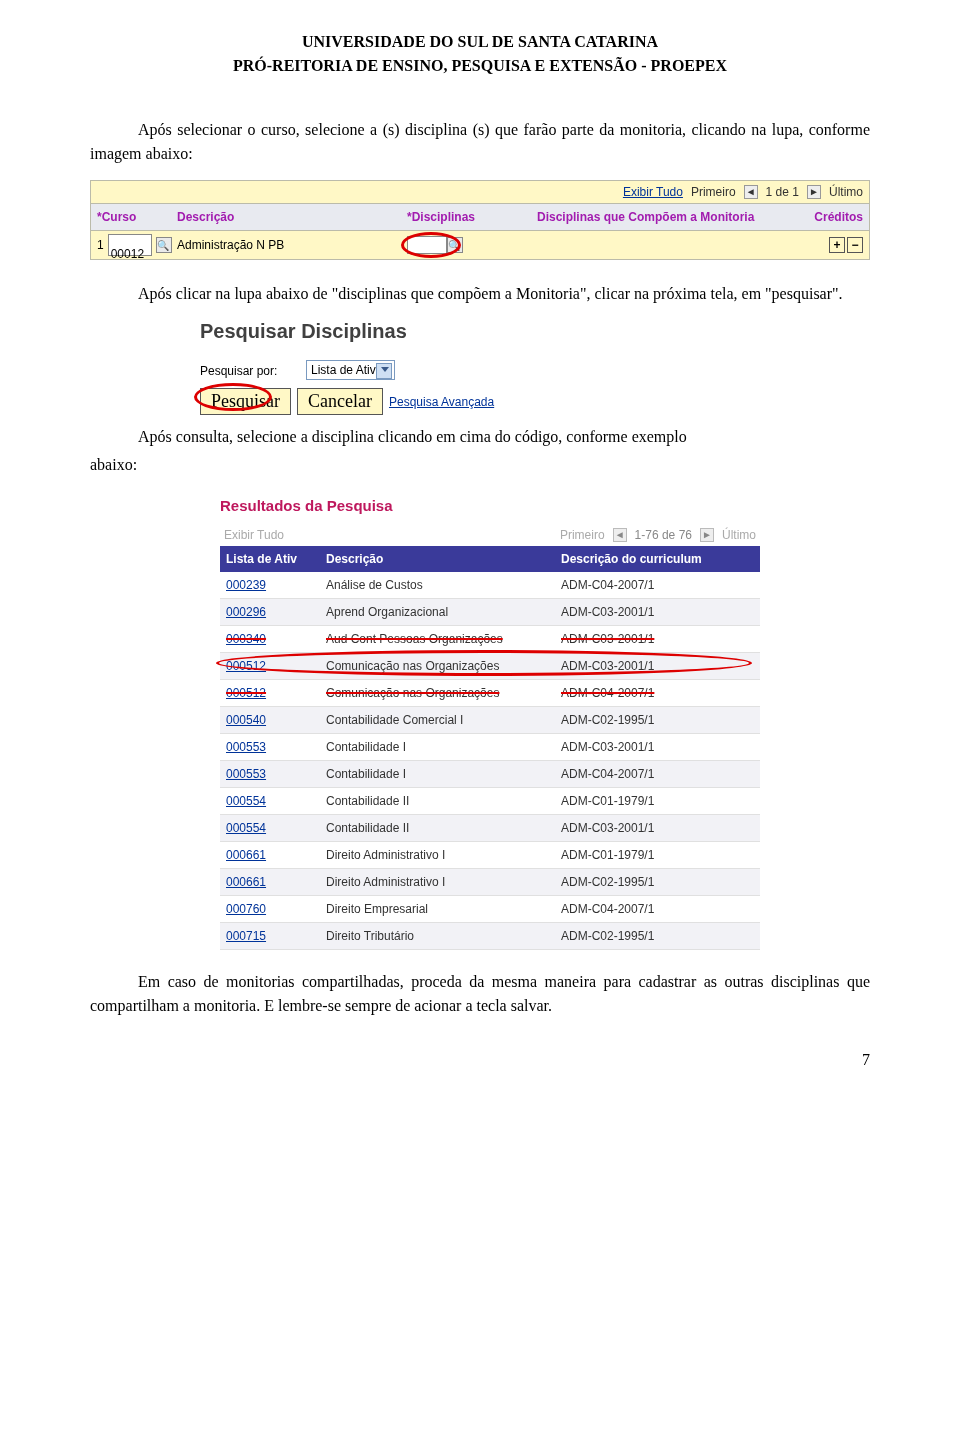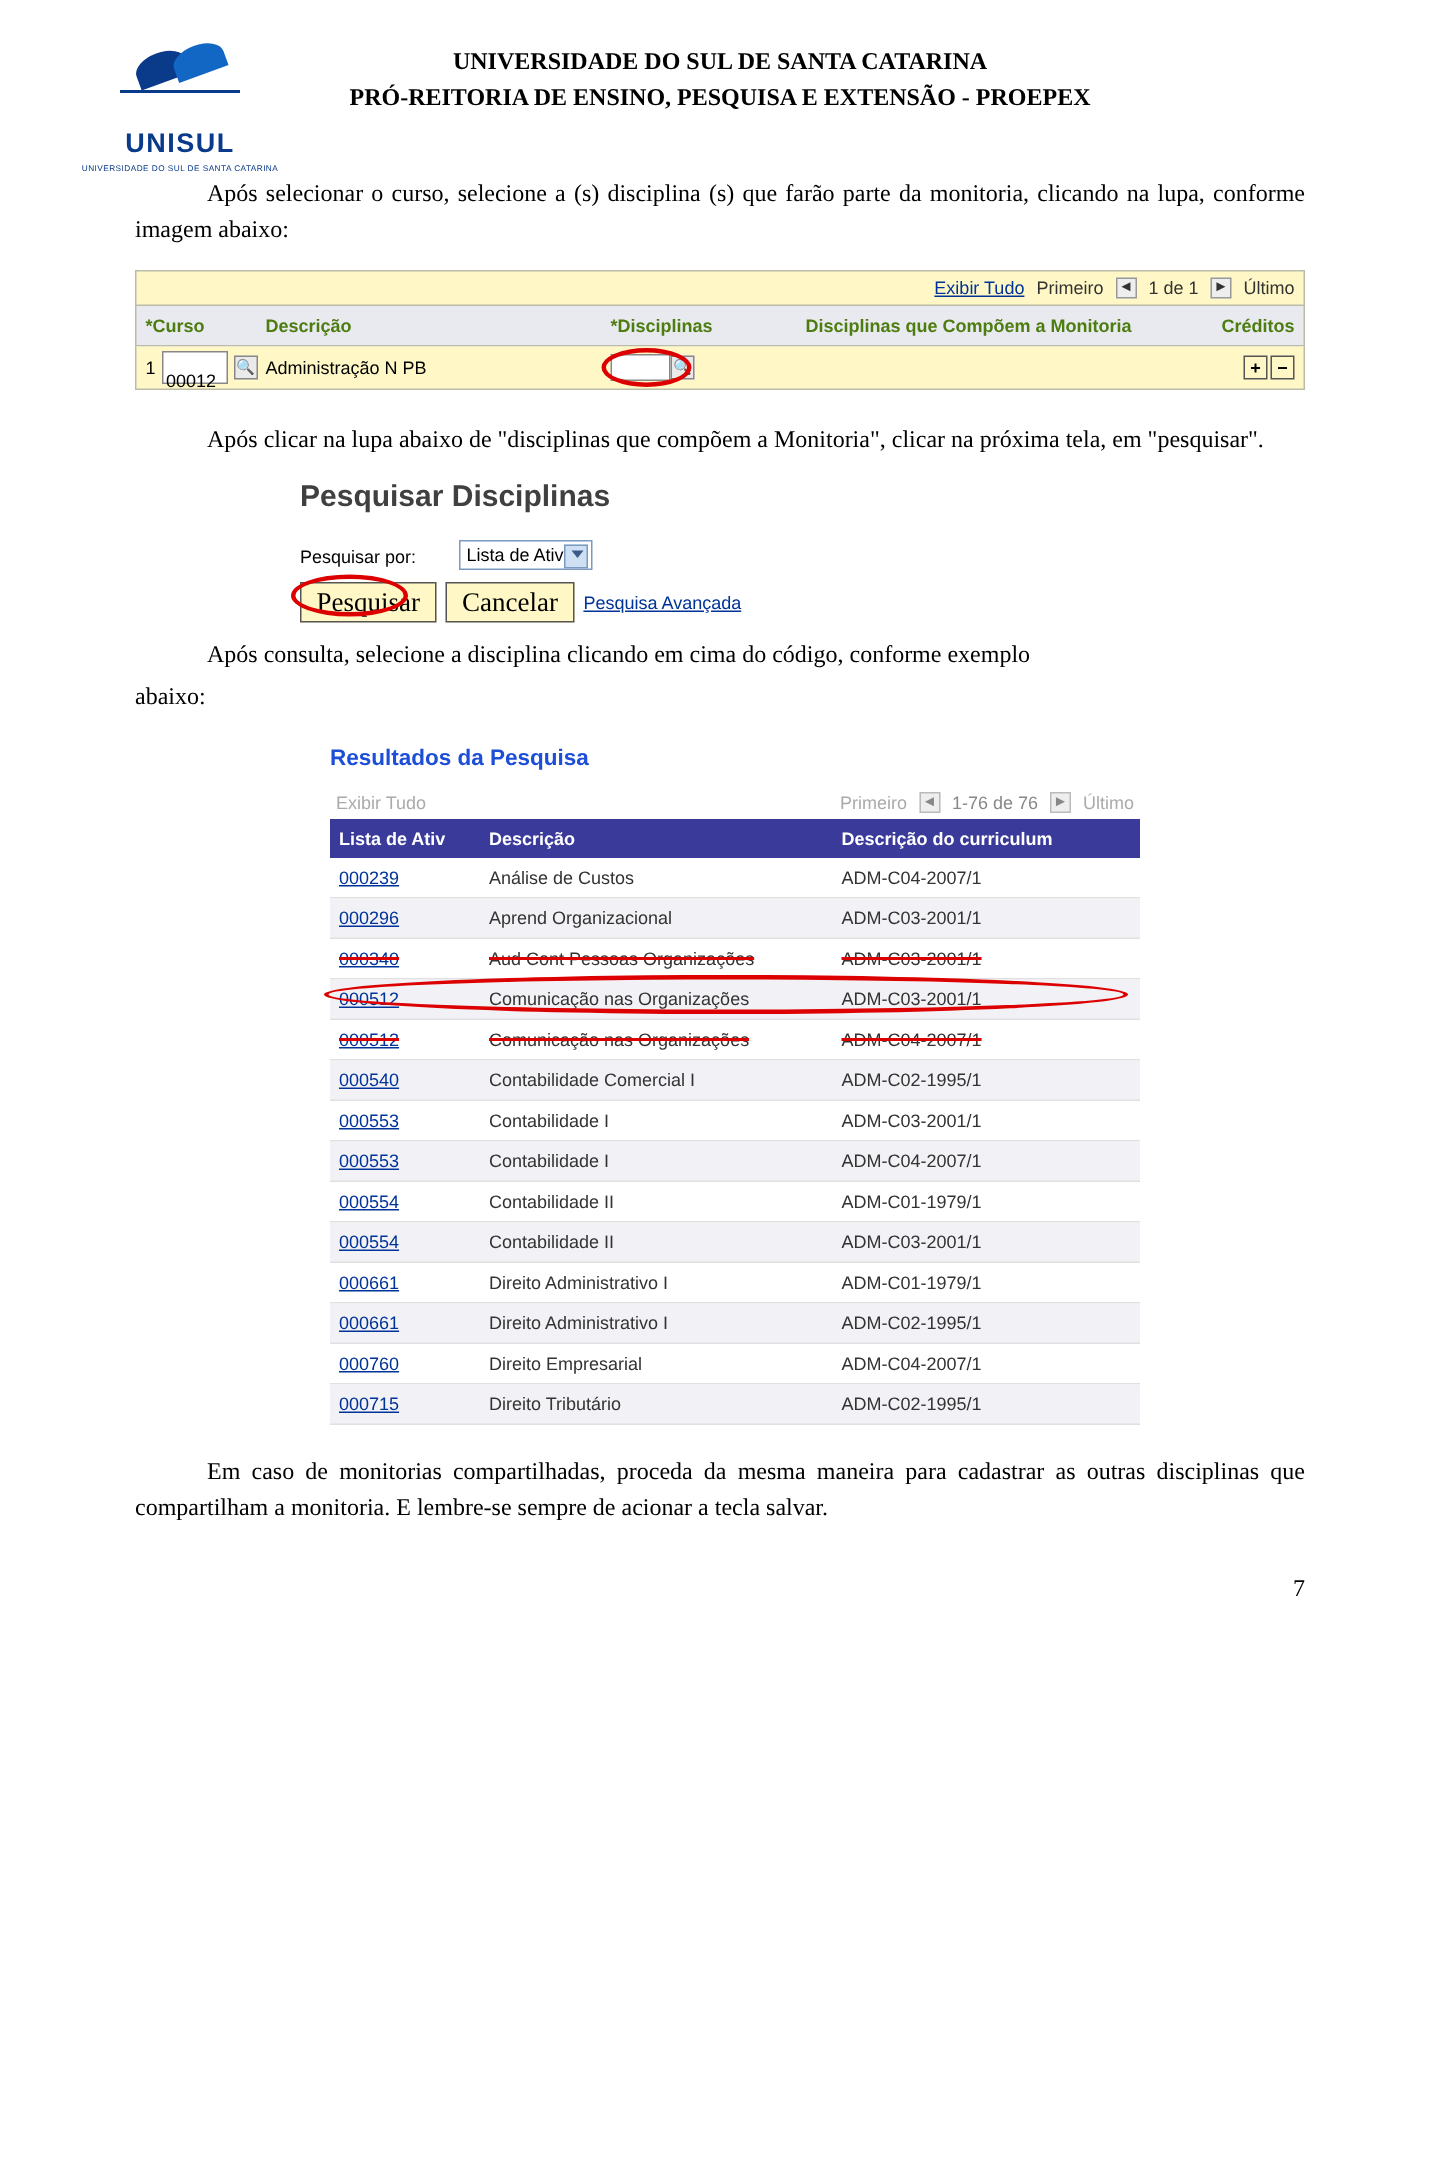--- a/index.html
+++ b/index.html
@@ -99,21 +99,21 @@
     line-height: 12px;
     font-size: 10px;
   }
   .shot-bar-head {
     background: #e8eaf0;
     border: 1px solid #bba;
     border-top: none;
     padding: 4px 6px;
     display: flex;
     font-weight: bold;
-    color: #4d7c0f;
+    color: #a21caf;
   }
   .shot-bar-row {
     background: #fff8c6;
     border: 1px solid #bba;
     border-top: none;
     padding: 3px 6px;
     display: flex;
     align-items: center;
   }
   .col-curso { width: 80px; display:flex; align-items:center; gap:4px;}
@@ -239,21 +239,21 @@
   }
   .link { color: #003399; text-decoration: underline; cursor: pointer; }
   
   .res-block {
     margin: 18px 0 10px 130px;
     font-family: Arial, sans-serif;
     font-size: 12px;
     width: 540px;
   }
   .res-title {
-    color: #1d4ed8;
+    color: #be185d;
     font-weight: bold;
     font-size: 15px;
     margin-bottom: 6px;
   }
   .res-nav {
     display: flex;
     justify-content: space-between;
     color: #888;
     font-size: 12px;
     padding: 2px 4px;
@@ -302,29 +302,20 @@
   .page-num {
     text-align: right;
     margin-top: 30px;
     font-size: 16px;
   }
 </style>
 </head>
 <body>
 
 <div class="header">
-  <div class="logo">
-    <div class="logo-icon">
-      <div class="logo-wave w1"></div>
-      <div class="logo-wave w2"></div>
-      <div class="logo-line"></div>
-    </div>
-    <div class="logo-text">UNISUL</div>
-    <div class="logo-sub">UNIVERSIDADE DO SUL DE SANTA CATARINA</div>
-  </div>
   <div class="header-title">UNIVERSIDADE DO SUL DE SANTA CATARINA</div>
   <div class="header-title">PRÓ-REITORIA DE ENSINO, PESQUISA E EXTENSÃO - PROEPEX</div>
 </div>
 
 <p class="body-text">Após selecionar o curso, selecione a (s) disciplina (s) que farão parte da monitoria, clicando na lupa, conforme imagem abaixo:</p>
 
 <div class="shot-bar">
   <div class="shot-bar-top">
     <a>Exibir Tudo</a>
     <span>Primeiro</span>

